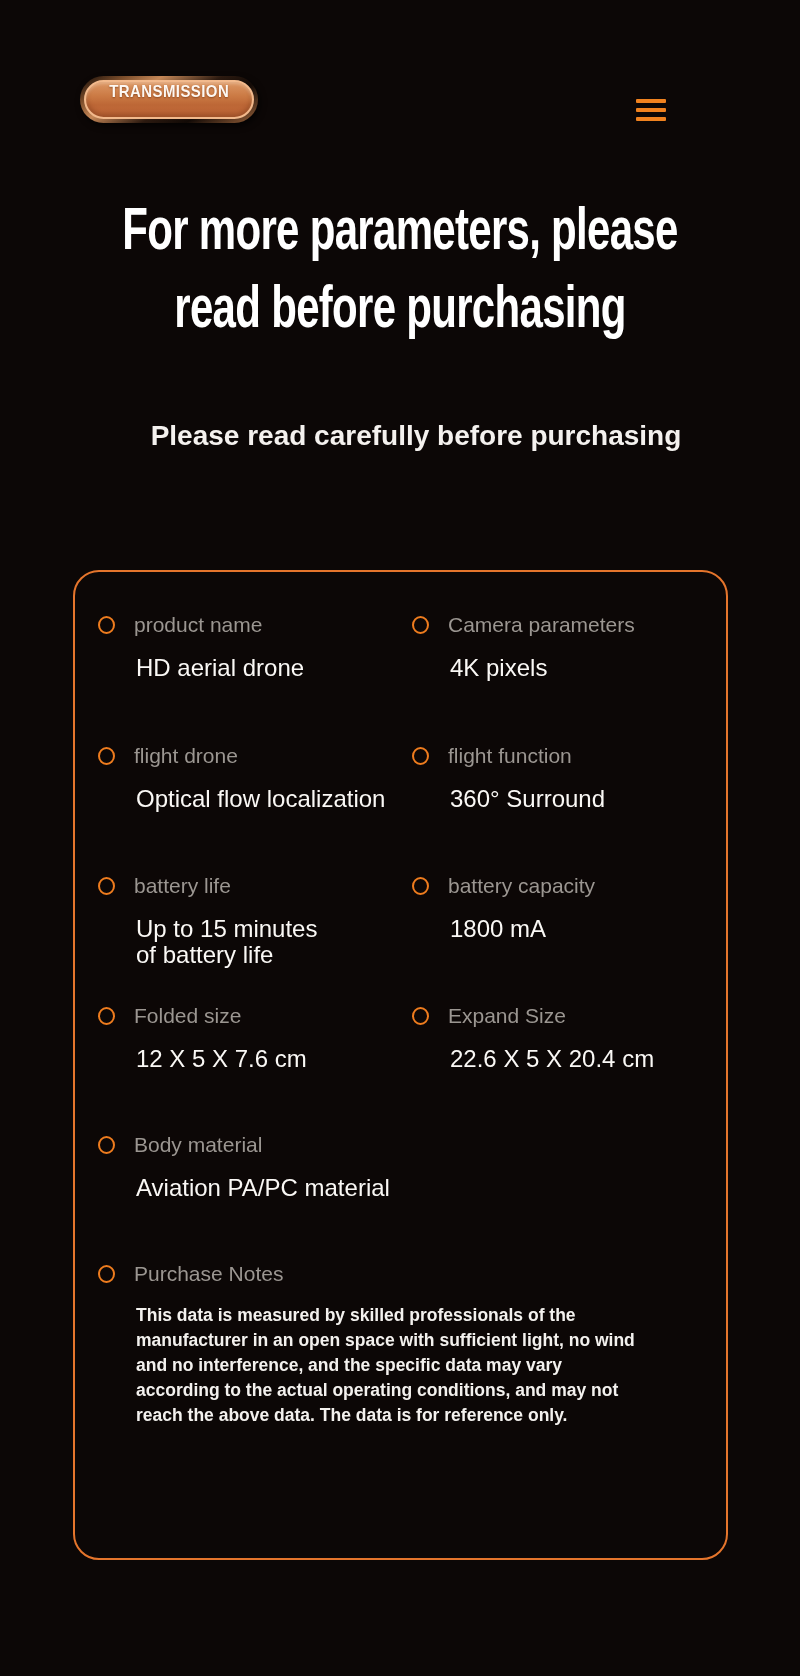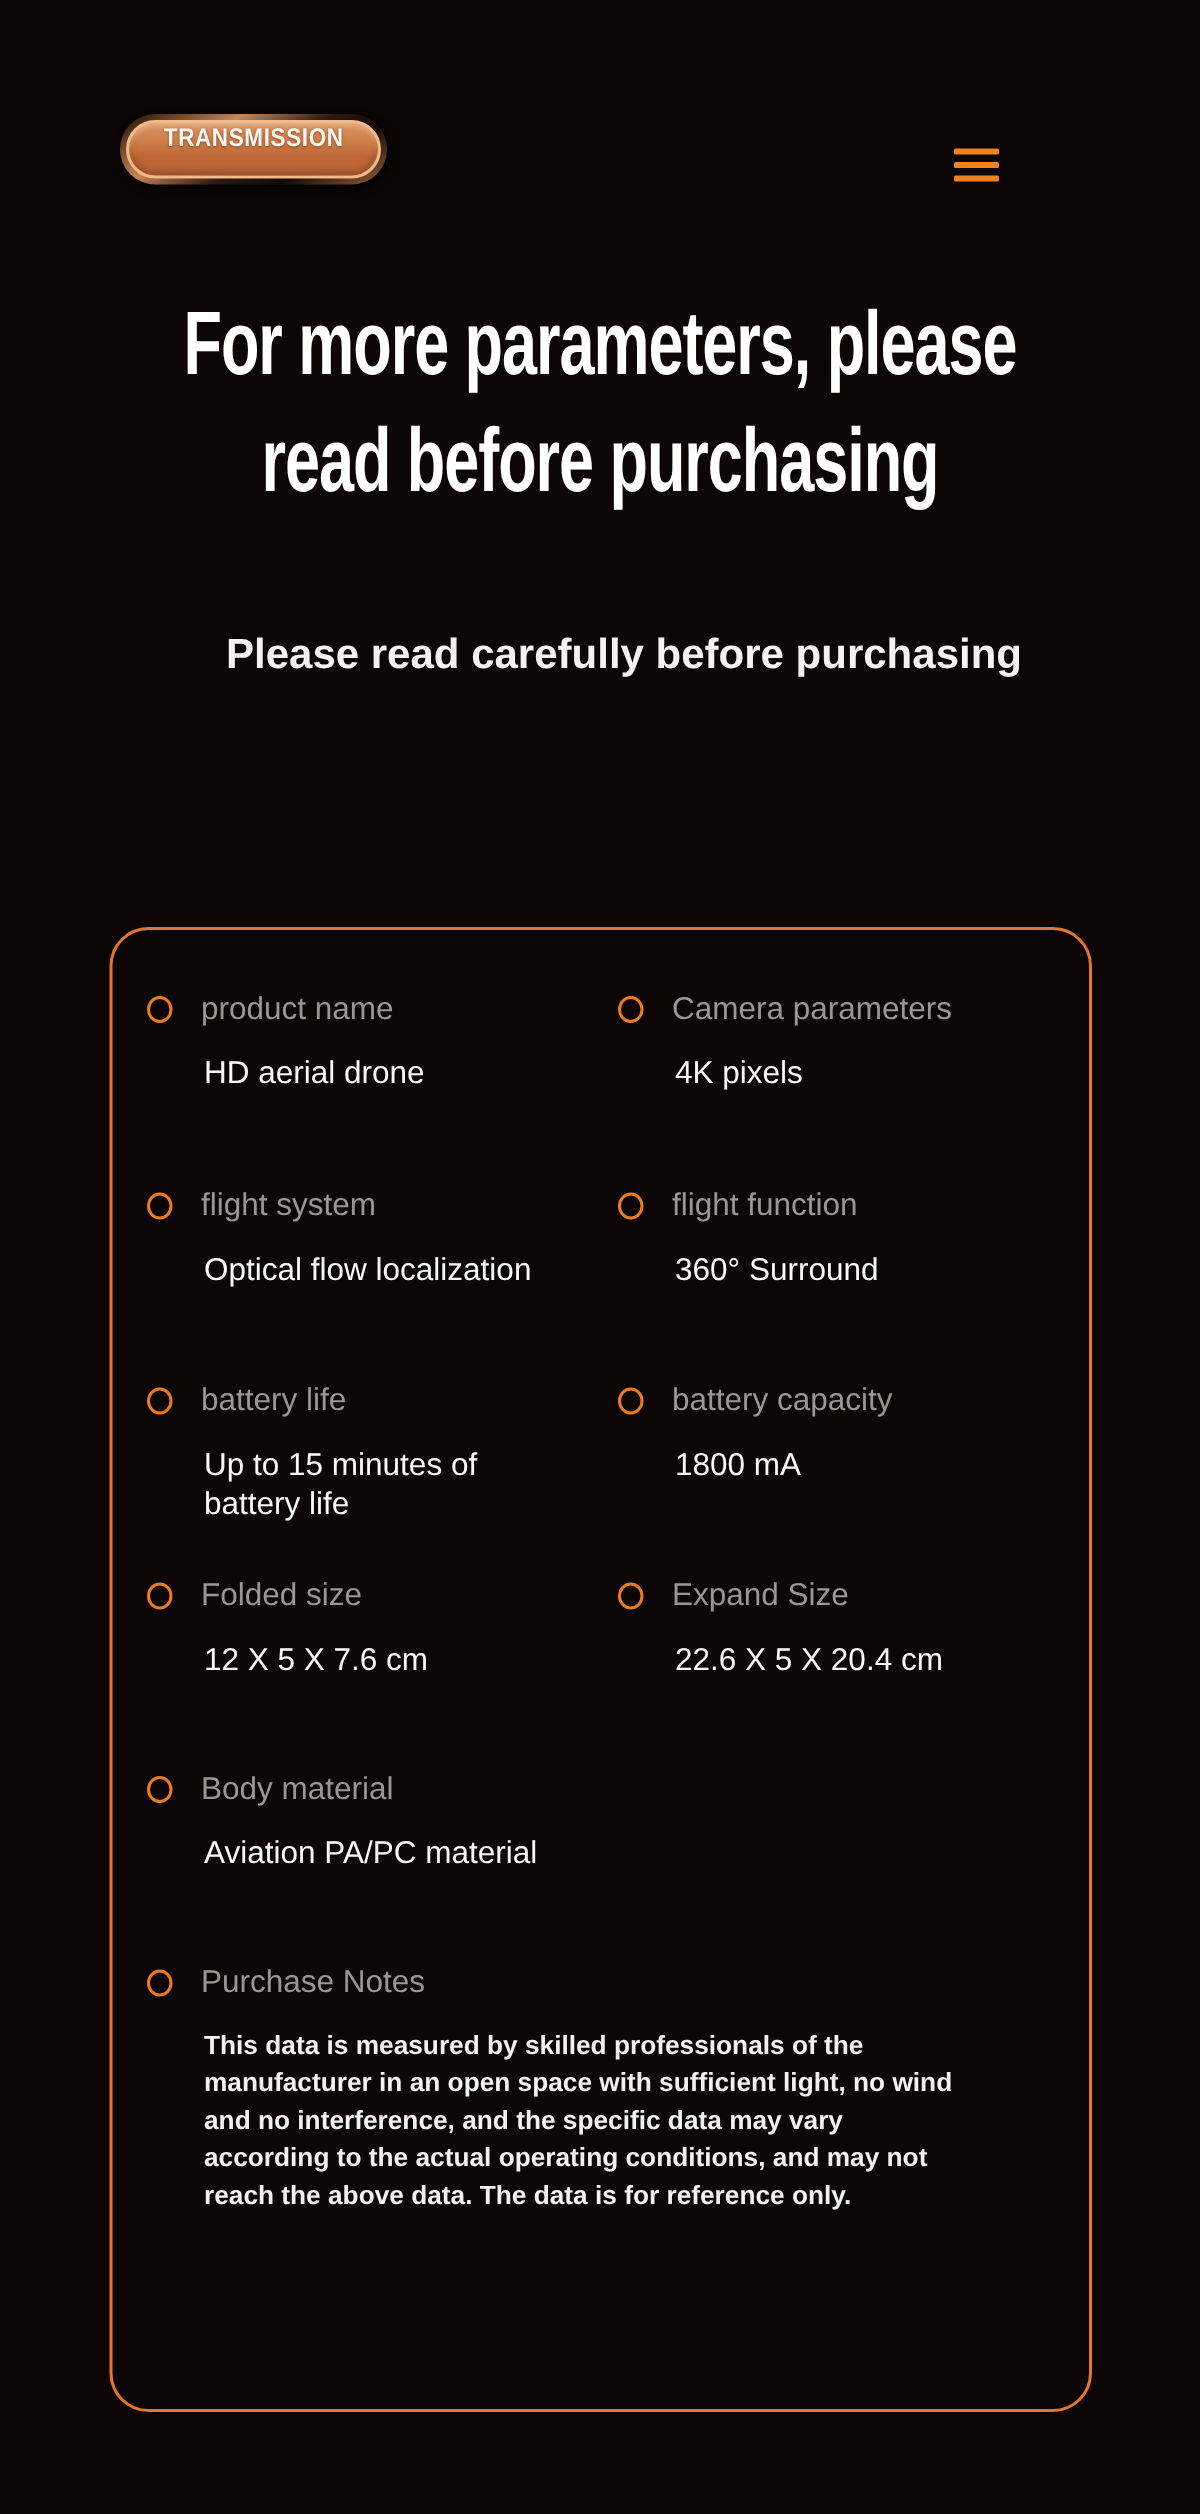--- a/index.html
+++ b/index.html
@@ -44,35 +44,35 @@
     white-space:nowrap;
   }
   .hero-sub{
     position:absolute;left:0;top:404px;width:800px;margin:16px;
     text-align:center;color:#f4f1ee;font-size:28px;font-weight:700;
   }
 
   
   .spec-box{
     position:absolute;left:73px;top:570px;width:655px;height:990px;
-    box-sizing:border-box;border:2px solid #e5752c;border-radius:26px;margin-top:48px;
+    box-sizing:border-box;border:2px solid #e5752c;border-radius:26px;
   }
   .spec-row{position:absolute;left:23px;right:16px;display:flex;}
   .row-1{top:40px;}  .row-2{top:171px;} .row-3{top:301px;}
   .row-4{top:431px;} .row-5{top:560px;} .row-6{top:689px;align-items:flex-end;}
   .col1{width:314px;flex:0 0 314px;}
   .col2{flex:1;}
   .spec-head{display:flex;align-items:center;}
   .bullet{
     width:17px;height:18px;flex:0 0 17px;border-radius:50%;
     border:2px solid #ee7c1e;box-sizing:border-box;margin-right:19px;
   }
   .spec-label{color:#9b9691;font-size:21px;line-height:26px;}
   .spec-value{
-    margin:17px 0 0 38px;color:#faf8f5;font-size:21px;line-height:26px;
+    margin:17px 0 0 38px;color:#faf8f5;font-size:24px;line-height:26px;
   }
   .narrow{max-width:200px;}
   .spec-note{
     margin:16px 0 0 38px;width:508px;
     color:#f3f1ee;font-size:17.5px;line-height:25px;font-weight:700;
   }
 </style>
 </head>
 <body>
 
@@ -112,21 +112,21 @@
           <span class="spec-label">Camera parameters</span>
         </div>
         <div class="spec-value">4K pixels</div>
       </div>
     </div>
 
     <div class="spec-row row-2">
       <div class="col1 spec-item">
         <div class="spec-head">
           <span class="bullet"></span>
-          <span class="spec-label">flight system</span>
+          <span class="spec-label">flight drone</span>
         </div>
         <div class="spec-value">Optical flow localization</div>
       </div>
       <div class="col2 spec-item">
         <div class="spec-head">
           <span class="bullet"></span>
           <span class="spec-label">flight function</span>
         </div>
         <div class="spec-value">360° Surround</div>
       </div>

